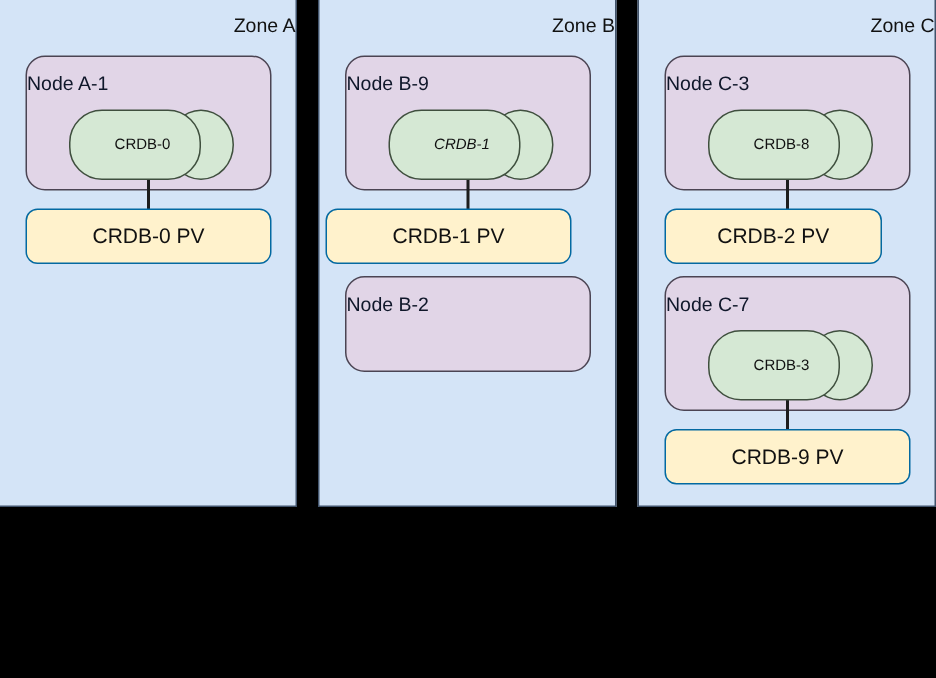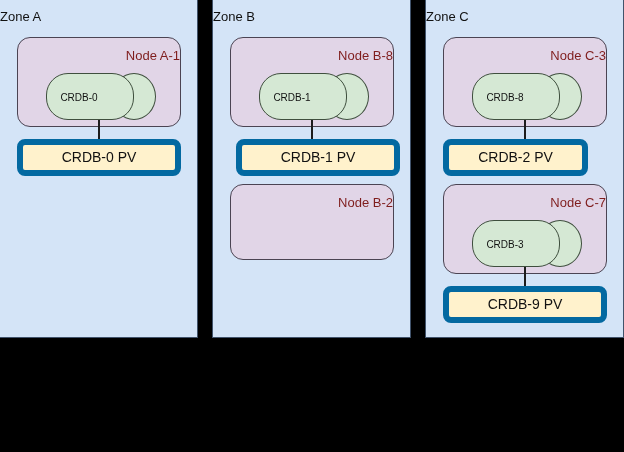--- a/index.html
+++ b/index.html
@@ -30,44 +30,44 @@
     position: absolute;
     background: #d4e4f7;
     border: 1px solid #41536b;
     box-sizing: border-box;
   }
   .zone-title {
     position: absolute;
     left: 0;
     right: 0;
     top: 9px;
+    text-align: right;
+    font-size: 13px;
+    line-height: 16px;
+    color: #111111;
+    white-space: nowrap;
+  }
+
+  
+  .node {
+    position: absolute;
+    background: #e1d5e7;
+    border: 1px solid #4b4453;
+    border-radius: 13px;
+    box-sizing: border-box;
+  }
+  .node-title {
+    position: absolute;
+    left: 0;
+    right: 0;
+    top: 10px;
     text-align: left;
     font-size: 13px;
     line-height: 16px;
-    color: #111111;
-    white-space: nowrap;
-  }
-
-  
-  .node {
-    position: absolute;
-    background: #e1d5e7;
-    border: 1px solid #4b4453;
-    border-radius: 13px;
-    box-sizing: border-box;
-  }
-  .node-title {
-    position: absolute;
-    left: 0;
-    right: 0;
-    top: 10px;
-    text-align: right;
-    font-size: 13px;
-    line-height: 16px;
-    color: #7f1d1d;
+    color: #0f172a;
     white-space: nowrap;
   }
 
   
   .cylinder {
     position: absolute;
     box-sizing: border-box;
   }
   .cyl-cap {
     position: absolute;
@@ -98,27 +98,28 @@
     left: 0;
     top: 50%;
     width: calc(100% - 44px);
     transform: translateY(-50%);
     text-align: center;
     font-size: 10px;
     line-height: 13px;
     color: #111111;
     white-space: nowrap;
     z-index: 3;
+    padding-left: 16px;
   }
 
   
   .pv {
     position: absolute;
     background: #fff2cc;
-    border: 6px solid #0369a1;
+    border: 1px solid #0369a1;
     border-radius: 8px;
     box-sizing: border-box;
     display: flex;
     align-items: center;
     justify-content: center;
   }
   .pv-label {
     font-size: 14px;
     line-height: 17px;
     color: #111111;
@@ -155,36 +156,36 @@
 
   <div class="pv" style="left:17px; top:139px; width:164px; height:37px;">
     <span class="pv-label">CRDB-0 PV</span>
   </div>
 
   <div class="zone" style="left:212px; top:-1px; width:199px; height:339px;">
     <div class="zone-title">Zone B</div>
   </div>
 
   <div class="node" style="left:230px; top:37px; width:164px; height:90px;">
-    <div class="node-title">Node B-8</div>
-  </div>
-
-  <div class="cylinder" style="left:259px; top:73px; width:110px; height:47px;">
+    <div class="node-title">Node B-9</div>
+  </div>
+
+  <div class="cylinder" style="left:259px; top:73px; width:110px; height:47px;font-style:italic;">
     <div class="cyl-cap"></div>
     <div class="cyl-body"></div>
     <div class="cyl-label">CRDB-1</div>
   </div>
 
   <div class="connector" style="left:311px; top:118px; height:22px;"></div>
 
-  <div class="pv" style="left:236px; top:139px; width:164px; height:37px;">
+  <div class="pv" style="left:217px; top:139px; width:164px; height:37px;">
     <span class="pv-label">CRDB-1 PV</span>
   </div>
 
-  <div class="node" style="left:230px; top:184px; width:164px; height:76px;">
+  <div class="node" style="left:230px; top:184px; width:164px; height:64px;">
     <div class="node-title">Node B-2</div>
   </div>
 
   <div class="zone" style="left:425px; top:-1px; width:199px; height:339px;">
     <div class="zone-title">Zone C</div>
   </div>
 
   <div class="node" style="left:443px; top:37px; width:164px; height:90px;">
     <div class="node-title">Node C-3</div>
   </div>

